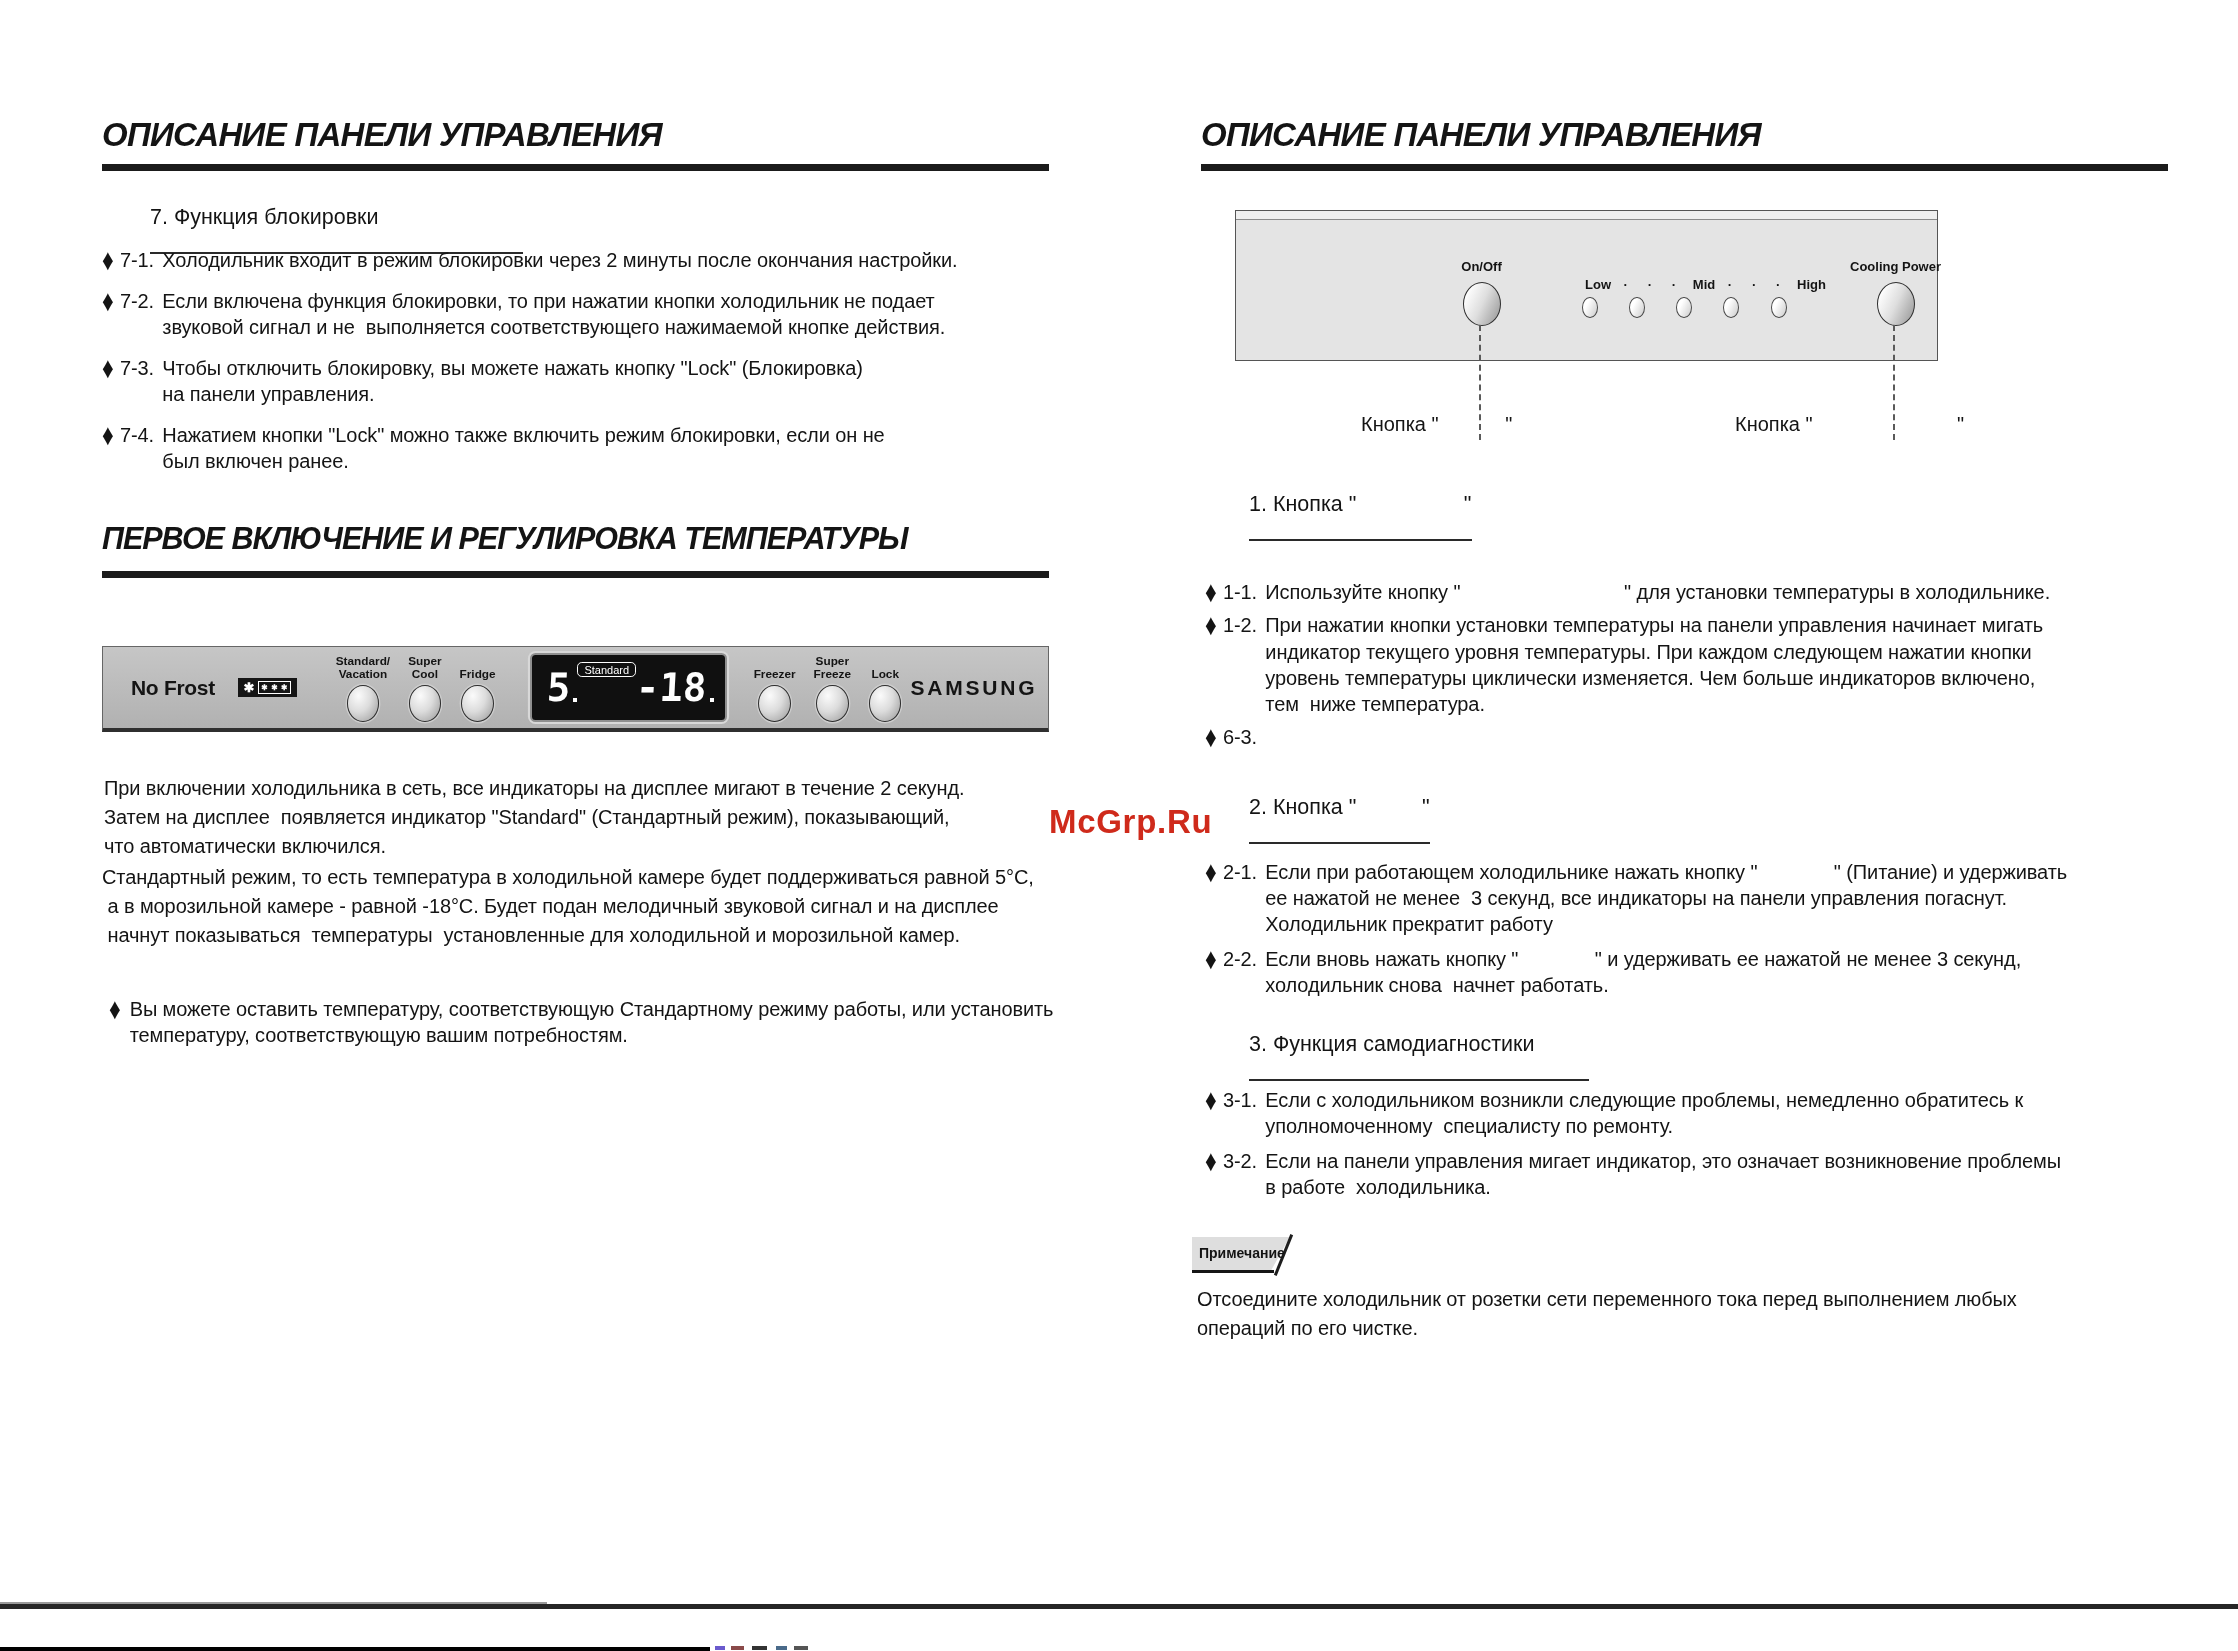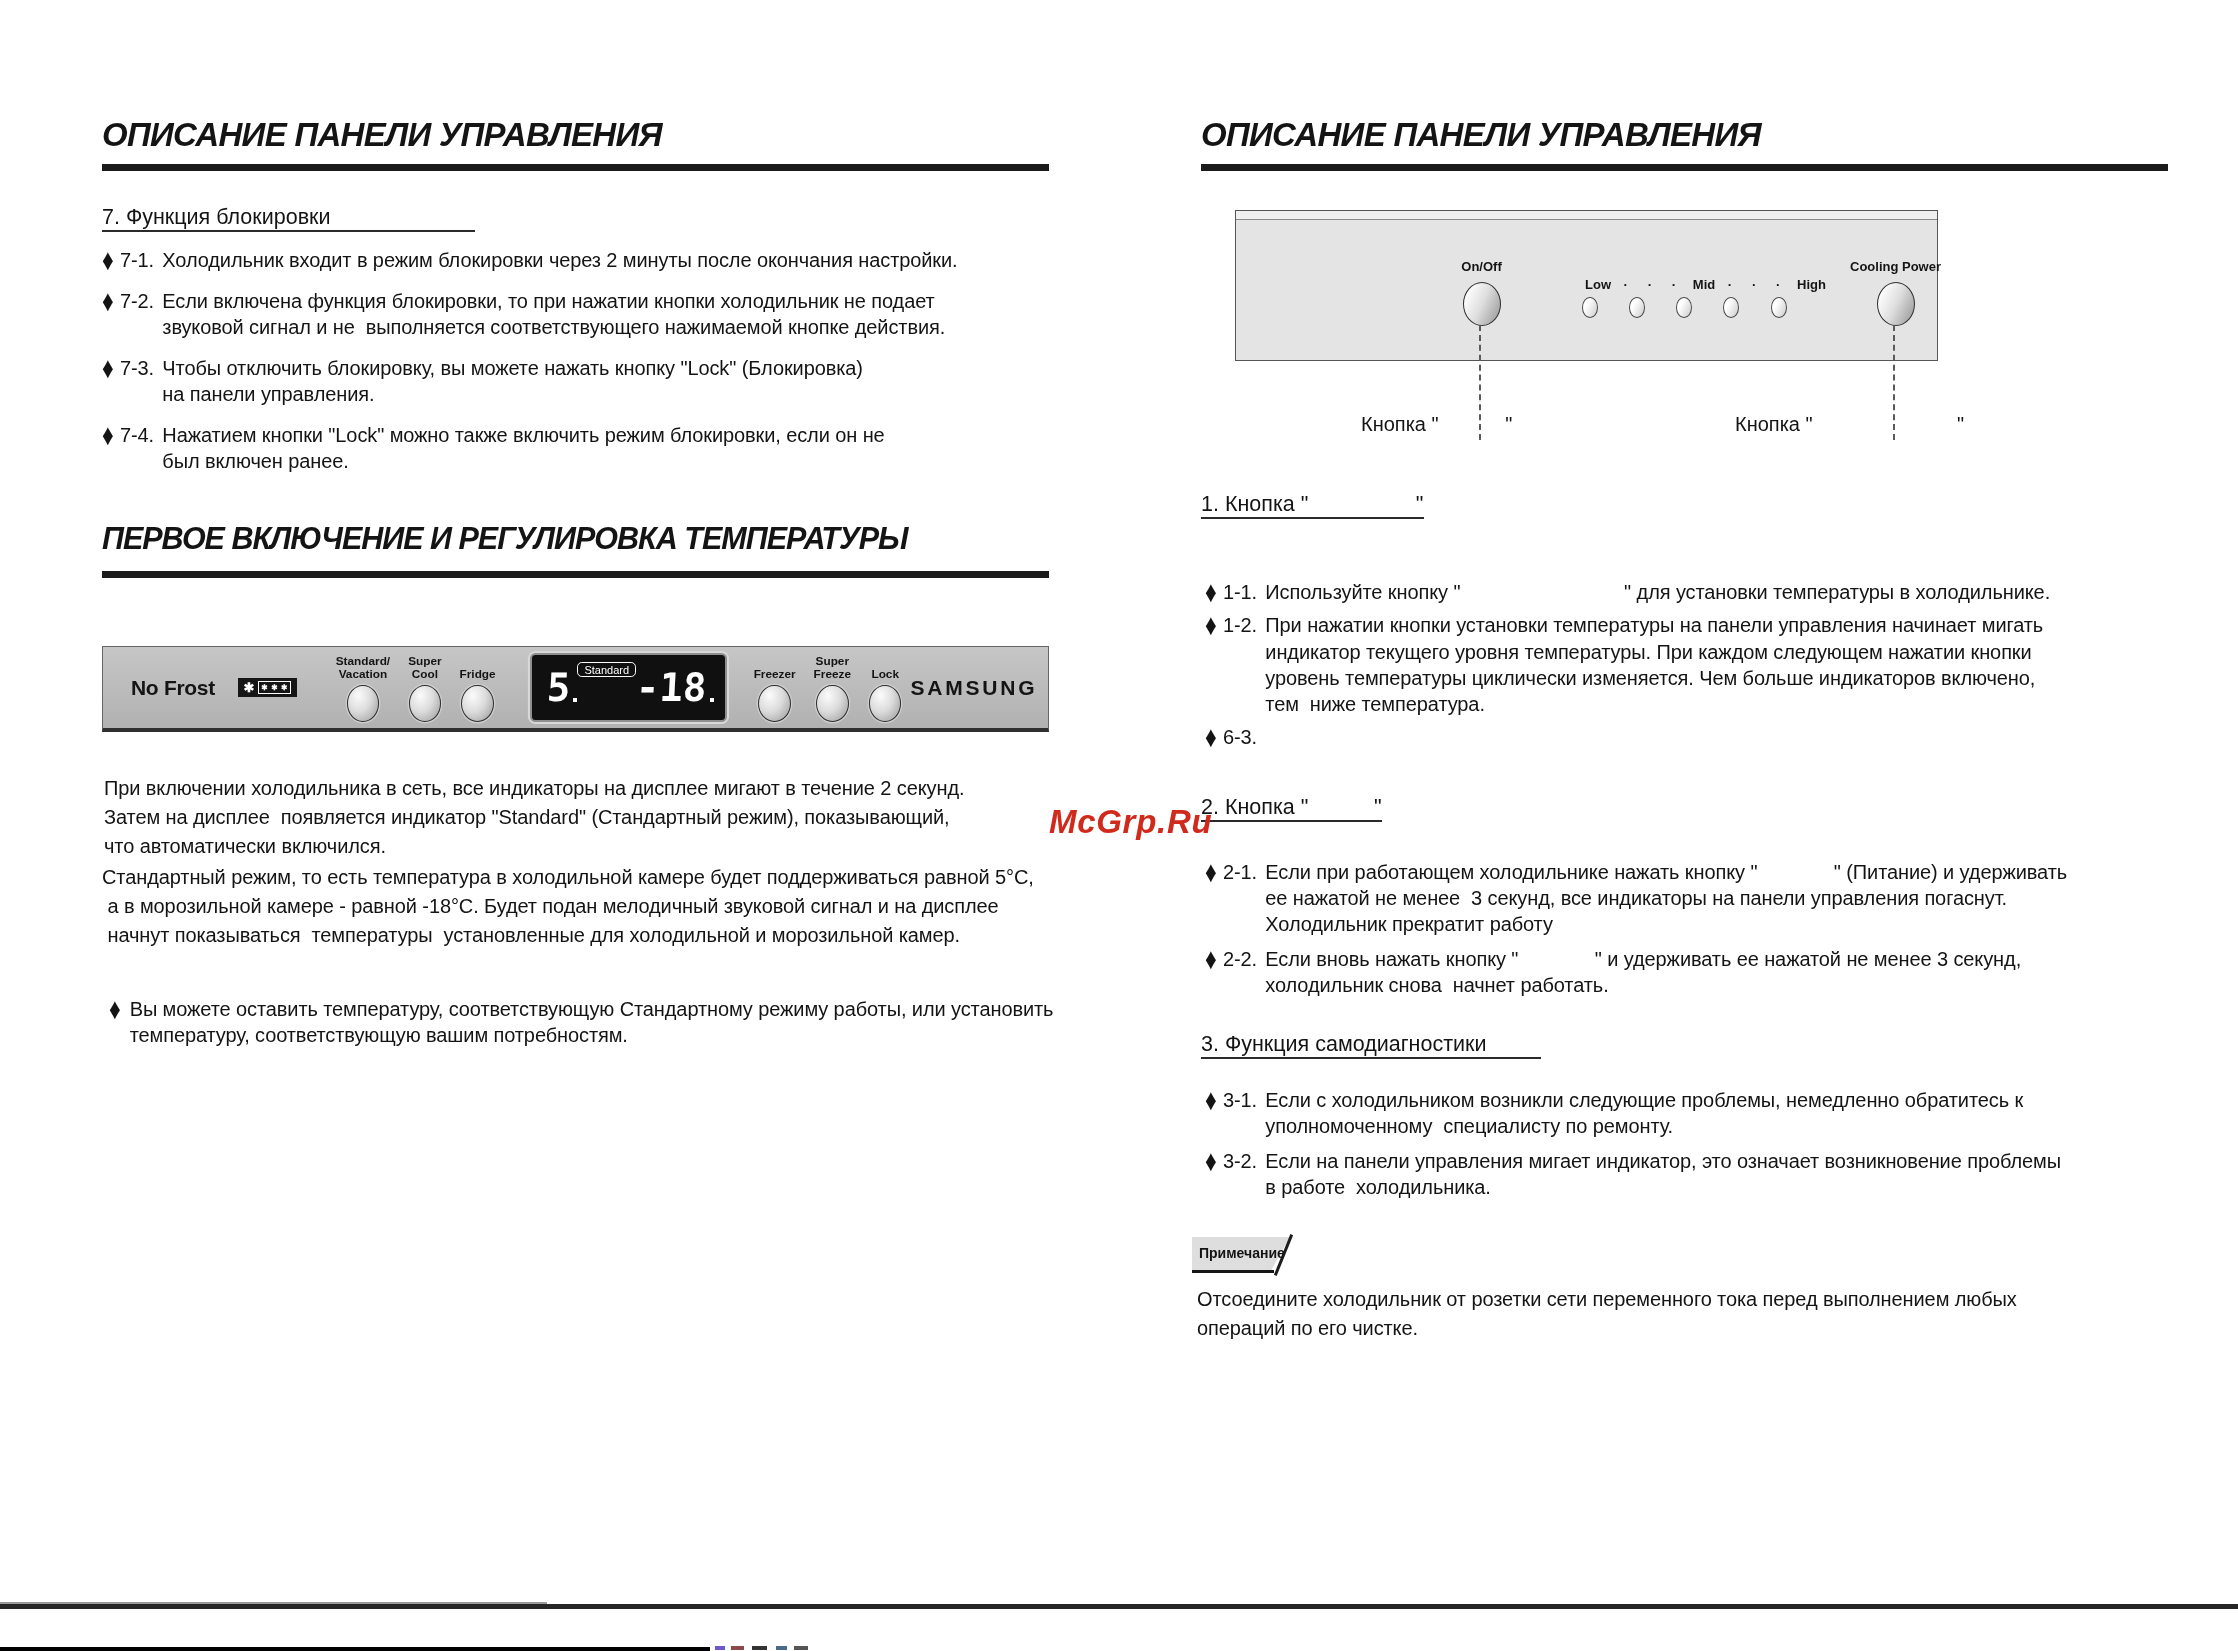--- a/index.html
+++ b/index.html
@@ -5,22 +5,22 @@
   html,body{margin:0;padding:0;background:#fff;}
   .page{position:relative;width:2239px;height:1651px;background:#ffffff;
         font-family:"Liberation Sans",sans-serif;color:#141414;overflow:hidden;}
   .abs{position:absolute;}
 
   
   .h-main{font-style:italic;font-weight:bold;font-size:33px;letter-spacing:-0.7px;
           border-bottom:7px solid #1b1b1b;padding-bottom:10.4px;white-space:pre;}
   .h-main2{font-style:italic;font-weight:bold;font-size:30.5px;letter-spacing:-1px;
           border-bottom:7px solid #1b1b1b;padding-bottom:15.2px;white-space:pre;}
-  .sec-title{font-size:21.5px;border-bottom:2.1px solid #2a2a2a;padding-bottom:0;
-          white-space:pre;display:inline-block;}
+  .sec-title{font-size:21.5px;border-bottom:2.1px solid #2a2a2a;padding-bottom:22px;
+          white-space:pre;display:inline-block;margin-left:48px;}
   .pad-r{padding-right:145px;}
 
   
   .bullet{display:flex;align-items:flex-start;font-size:20px;line-height:1.31;
           letter-spacing:-0.1px;margin-bottom:14.5px;}
   .rb .bullet{margin-bottom:7px;}
   .m2 .bullet{margin-bottom:8.3px;}
   .diamond{font-size:23px;line-height:1.15;transform:scaleY(1.3);display:inline-block;margin-right:3.5px;}
   .bnum{margin:0 8.3px 0 2.8px;white-space:nowrap;}
   .btxt{white-space:pre-wrap;}
@@ -73,21 +73,21 @@
 
   
   .note-tag{left:1192px;top:1237px;width:111px;height:36px;}
   .note-tag-bg{position:absolute;left:0;top:0;width:100%;height:100%;background:#dedede;
                clip-path:polygon(0 0,88% 0,70% 100%,0 100%);}
   .note-tag-underline{position:absolute;left:0;bottom:0;width:74%;height:3.5px;background:#151515;}
   .note-slash{position:absolute;right:18px;top:-4.2px;width:2.8px;height:44px;background:#1d1d1d;
               transform:rotate(22deg);}
   .note-tag-label{position:absolute;left:7px;top:8.3px;font-size:14px;font-weight:bold;white-space:pre;}
 
-  .watermark{font-size:33px;font-weight:bold;font-style:italic;letter-spacing:0.7px;white-space:pre;}
+  .watermark{font-size:33px;font-weight:bold;letter-spacing:0.7px;white-space:pre;}
 
   .rule{position:absolute;background:#262626;}
   .artifact{position:absolute;height:4.2px;}
 </style>
 </head>
 <body>
 
 <div class="page">
 
   <div class="abs h-main" style="left:102px;top:116px;width:947px;box-sizing:border-box;">ОПИСАНИЕ ПАНЕЛИ УПРАВЛЕНИЯ</div>

